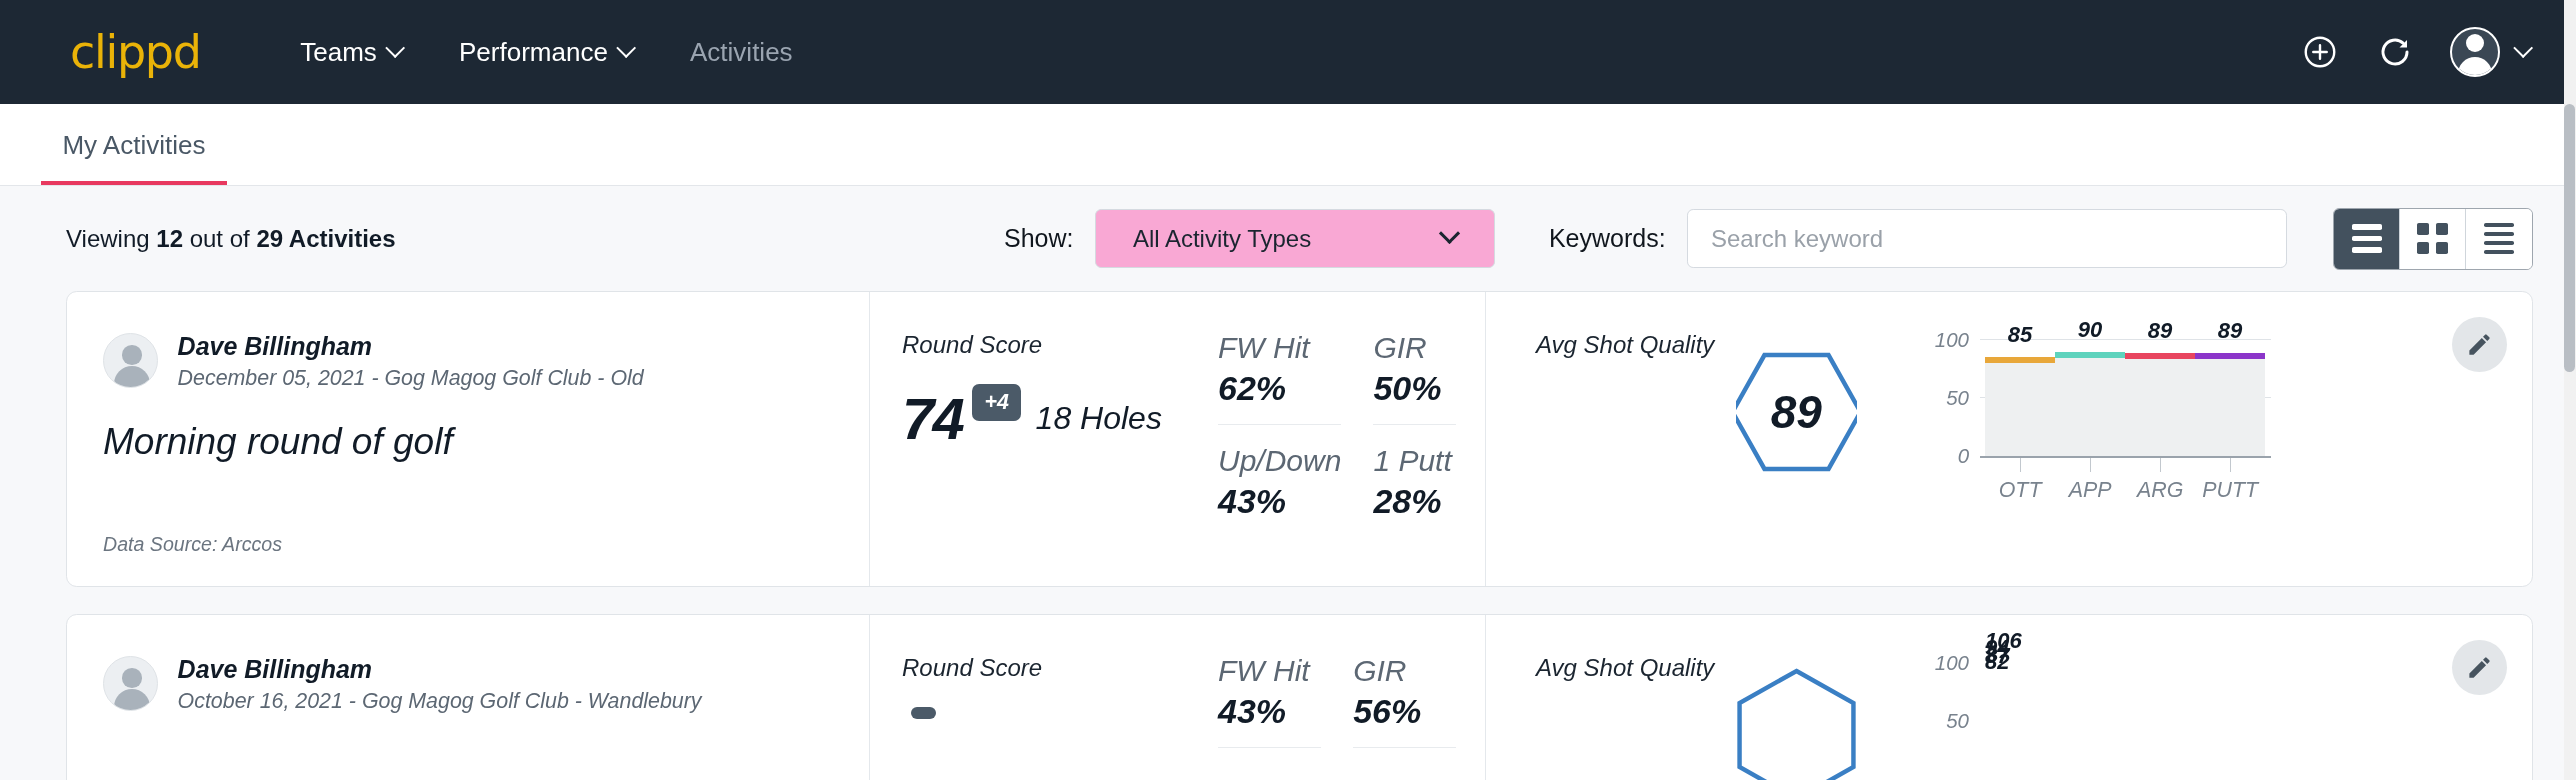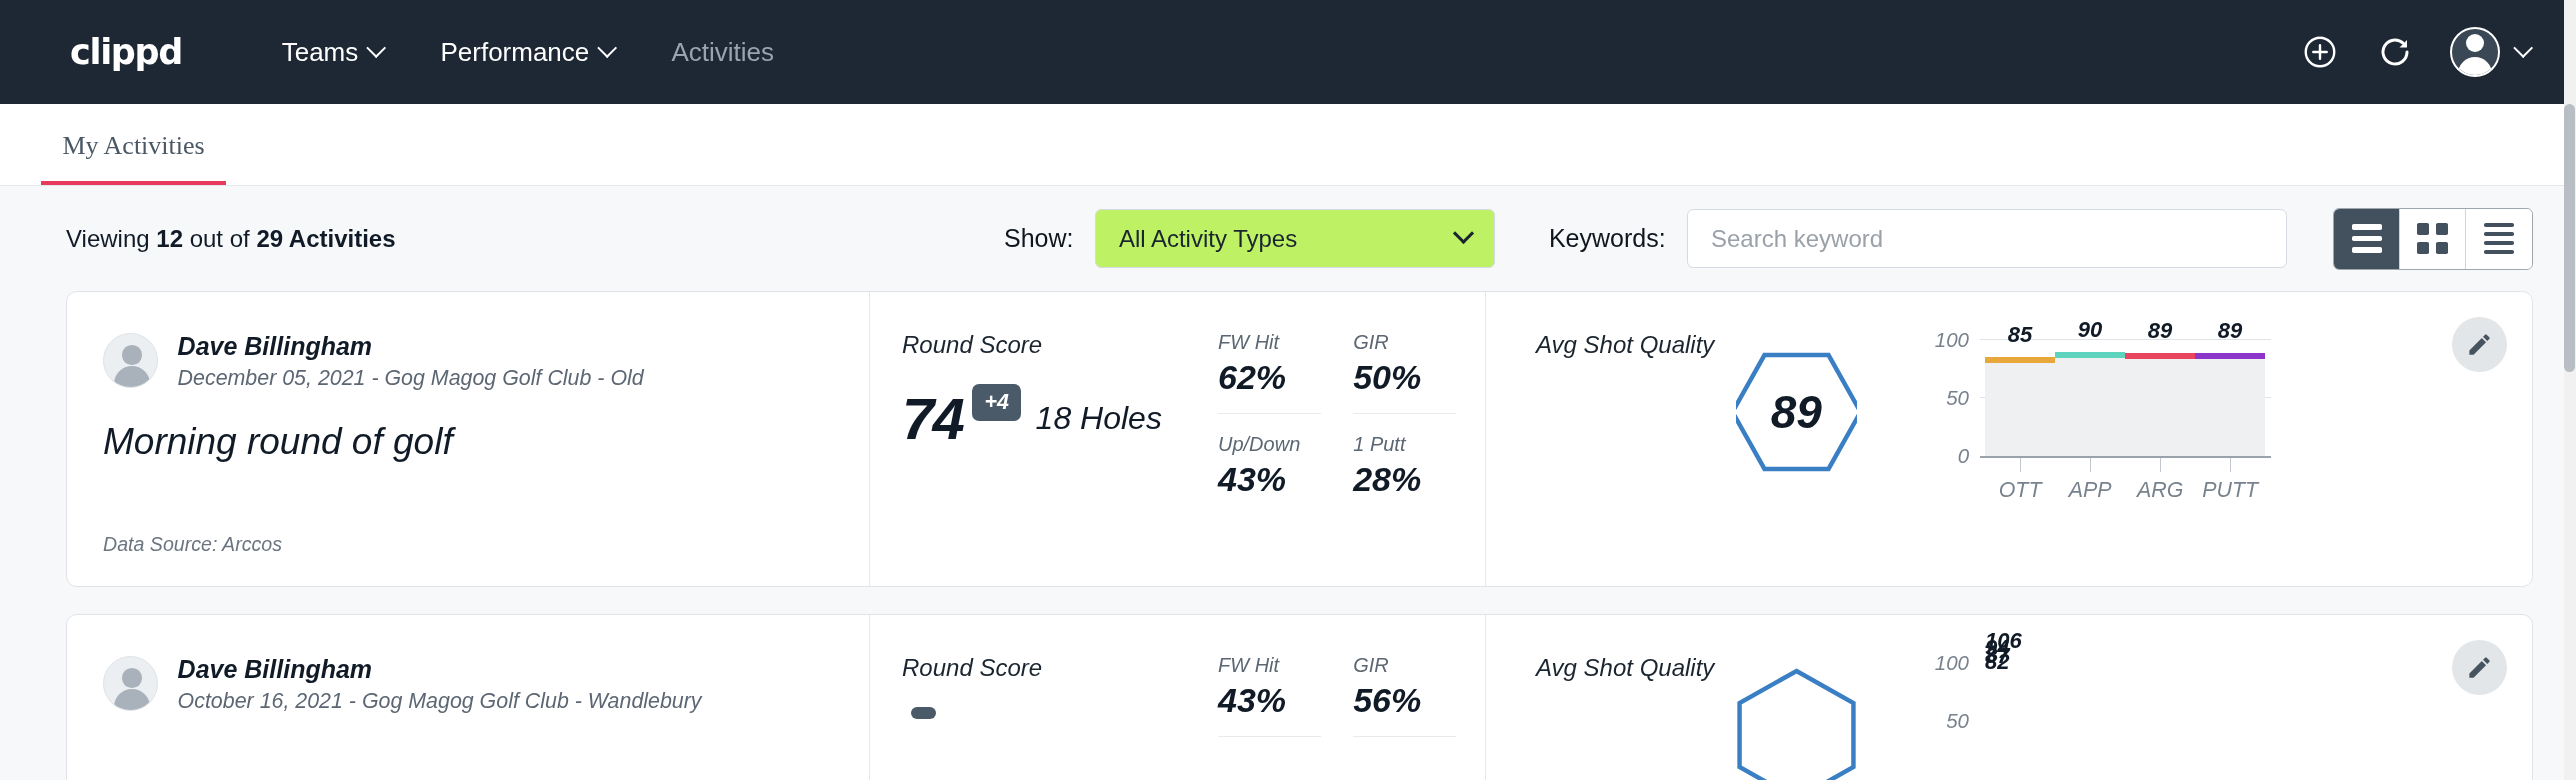--- a/index.html
+++ b/index.html
@@ -14,24 +14,24 @@
   .navbar {
     height: 104px;
     background: #1d2834;
     display: flex;
     align-items: center;
     padding: 0 46px 0 70px;
     position: relative;
   }
   .logo {
     font-family: "DejaVu Sans", sans-serif;
-    font-weight: 700;
-    font-size: 35px;
+    font-weight: 400;
+    font-size: 46px;
     letter-spacing: -1.3px;
-    color: #ffffff;
+    color: #eab308;
     line-height: 1;
     margin-right: 71px;
     user-select: none;
   }
   .nav-links { display: flex; align-items: center; gap: 0px; }
   .nav-link {
     display: flex; align-items: center; gap: 10.7px;
     color: #ffffff;
     font-size: 26px;
     padding: 9px 28.6px;
@@ -74,21 +74,20 @@
   }
   .avatar-wrap { position: relative; display: flex; align-items: center; gap: 16px; cursor: pointer; }
 
   
   .tabbar {
     background: #ffffff;
     height: 82px;
     padding: 0 0 0 41px;
     display: flex; align-items: flex-end;
     border-bottom: 0.9px solid #e3e6ea;
-    font-family: Liberation Serif, serif;
   }
   .tab {
     font-size: 26px;
     color: #4a5866;
     padding: 0 21.4px 19.6px 21.4px;
     border-bottom: 4.5px solid #e8395f;
     cursor: pointer;
   }
 
   
@@ -103,25 +102,25 @@
     color: #111b27;
   }
   .viewing b { font-weight: 700; }
   .filter-mid {
     margin-left: auto;
     display: flex; align-items: center;
   }
   .lbl { font-size: 25px; color: #10161d; margin-right: 21.4px; white-space: nowrap; }
   .select {
     width: 400px; height: 59px;
-    background: #bef264;
+    background: #f9a8d4;
     border: 0.9px solid #d5dae0;
     border-radius: 6.2px;
     display: flex; align-items: center;
-    padding: 0 23px;
+    padding: 0 37px;
     font-size: 24px; color: #1b2530;
     cursor: pointer;
   }
   .select .chev2 {
     margin-left: auto;
     width: 15px; height: 15px;
     border-right: 3.6px solid #1b2530;
     border-bottom: 3.6px solid #1b2530;
     transform: rotate(45deg) translate(-3.6px,-3.6px);
   }
@@ -228,21 +227,21 @@
 
   .col-stats {
     width: 268px;
     padding: 39px 28.6px 30px 0;
     display: grid;
     grid-template-columns: 1fr 1fr;
     grid-auto-rows: min-content;
     column-gap: 32px;
     border-right: 0.9px solid #e4e8ec;
   }
-  .stat-k { font-size: 20px; color: #5c6773; }
+  .stat-k { font-size: 30px; color: #5c6773; }
   .stat-v { font-size: 34px; font-weight: 700; color: #111b27; margin-top: 3.6px; padding-bottom: 16px; }
   .stat-cell.bordered .stat-v { border-bottom: 0.9px solid #e8ebee; }
   .stat-cell.row2 { margin-top: 19.6px; }
 
   .col-quality {
     flex: 1;
     padding: 39px 36px 30px 50px;
     display: flex; flex-direction: row;
   }
   .q-body { display: flex; align-items: flex-start; margin-top: 9px; }

